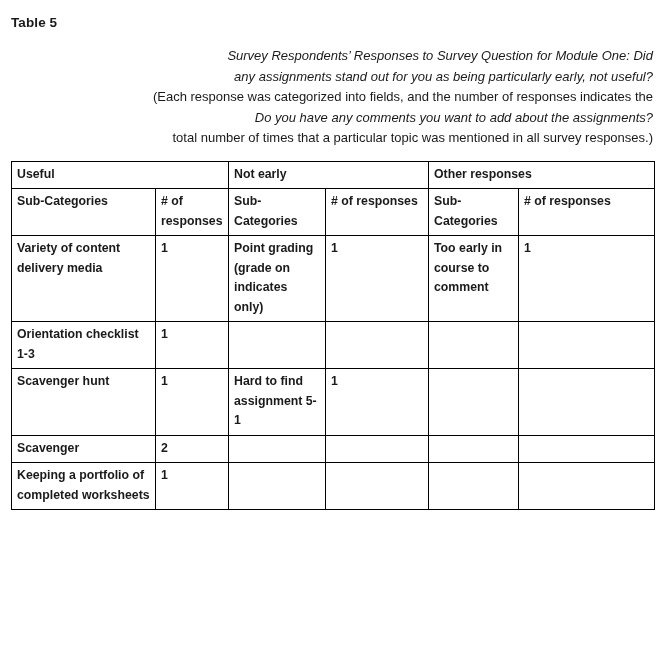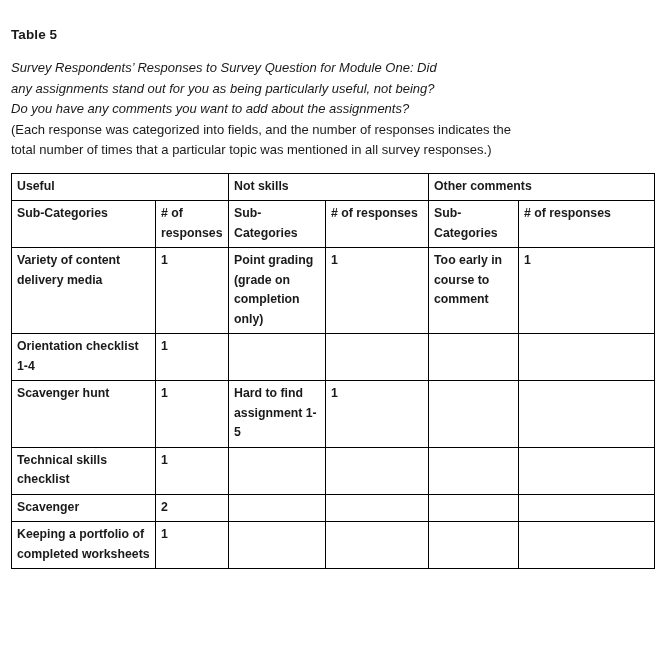--- a/index.html
+++ b/index.html
@@ -20,26 +20,27 @@
     width: 661px;
     height: 667px;
     box-sizing: border-box;
     padding: 10px 8px 0 11px;
   }
 
   .table-number {
     font-size: 13.5px;
     font-weight: bold;
     line-height: 18px;
-    margin: 16px 0 14px 0;
+    margin: 4px 0 14px 0;
     letter-spacing: 0.1px;
   }
 
   .caption {
     margin: 0 0 12px 0;
+    text-align: right;
   }
 
   .caption-line {
     font-size: 13px;
     line-height: 20.5px;
     white-space: nowrap;
   }
 
   .caption-line.italic {
     font-style: italic;
@@ -82,80 +83,72 @@
 </style>
 </head>
 <body>
 
 <div class="page">
 
   <div class="table-number">Table 5</div>
 
   <div class="caption">
     <div class="caption-line italic">Survey Respondents’ Responses to Survey Question for Module One: Did</div>
-    <div class="caption-line italic">any assignments stand out for you as being particularly useful, not being?</div>
+    <div class="caption-line italic">any assignments stand out for you as being particularly early, not useful?</div>
+    <div class="caption-line">(Each response was categorized into fields, and the number of responses indicates the</div>
     <div class="caption-line italic">Do you have any comments you want to add about the assignments?</div>
-    <div class="caption-line">(Each response was categorized into fields, and the number of responses indicates the</div>
     <div class="caption-line">total number of times that a particular topic was mentioned in all survey responses.)</div>
   </div>
 
   <table class="data-table">
     <colgroup>
       <col class="c1">
         <col class="c2">
         <col class="c3">
         <col class="c4">
         <col class="c5">
         <col class="c6">
     </colgroup>
     <thead>
       <tr class="head-row">
         <th class="group-head" colspan="2">Useful</th>
-        <th class="group-head" colspan="2">Not skills</th>
-        <th class="group-head" colspan="2">Other comments</th>
+        <th class="group-head" colspan="2">Not early</th>
+        <th class="group-head" colspan="2">Other responses</th>
       </tr>
       <tr class="sub-head-row">
         <td>Sub-Categories</td>
         <td># of responses</td>
         <td>Sub-Categories</td>
         <td># of responses</td>
         <td>Sub-Categories</td>
         <td># of responses</td>
       </tr>
     </thead>
     <tbody>
       <tr>
         <td>Variety of content delivery media</td>
         <td>1</td>
-        <td>Point grading (grade on completion only)</td>
+        <td>Point grading (grade on indicates only)</td>
         <td>1</td>
         <td>Too early in course to comment</td>
         <td>1</td>
       </tr>
       <tr>
-        <td>Orientation checklist 1-4</td>
+        <td>Orientation checklist 1-3</td>
         <td>1</td>
         <td></td>
         <td></td>
         <td></td>
         <td></td>
       </tr>
       <tr>
         <td>Scavenger hunt</td>
         <td>1</td>
-        <td>Hard to find assignment 1-5</td>
+        <td>Hard to find assignment 5-1</td>
         <td>1</td>
-        <td></td>
-        <td></td>
-      </tr>
-      <tr>
-        <td>Technical skills checklist</td>
-        <td>1</td>
-        <td></td>
-        <td></td>
         <td></td>
         <td></td>
       </tr>
       <tr>
         <td>Scavenger</td>
         <td>2</td>
         <td></td>
         <td></td>
         <td></td>
         <td></td>

